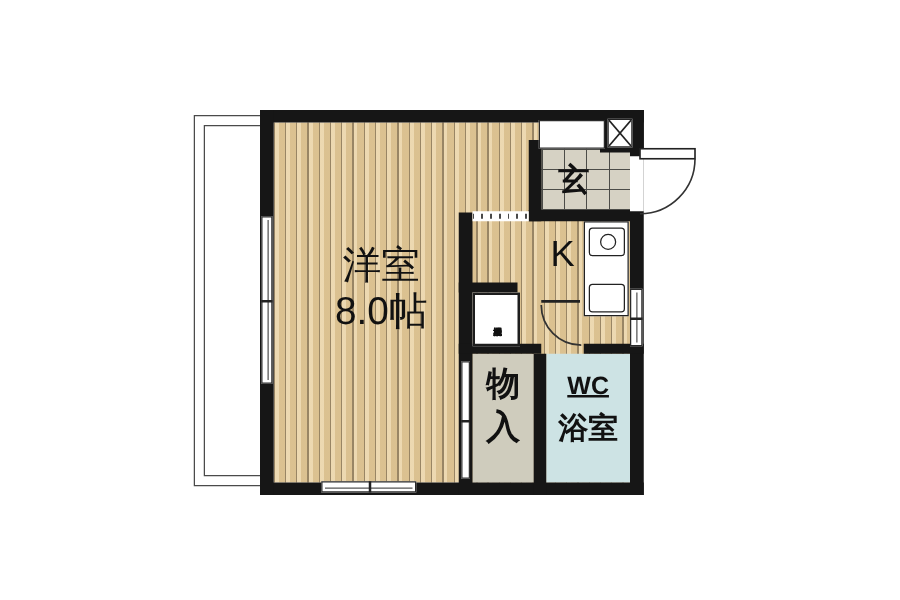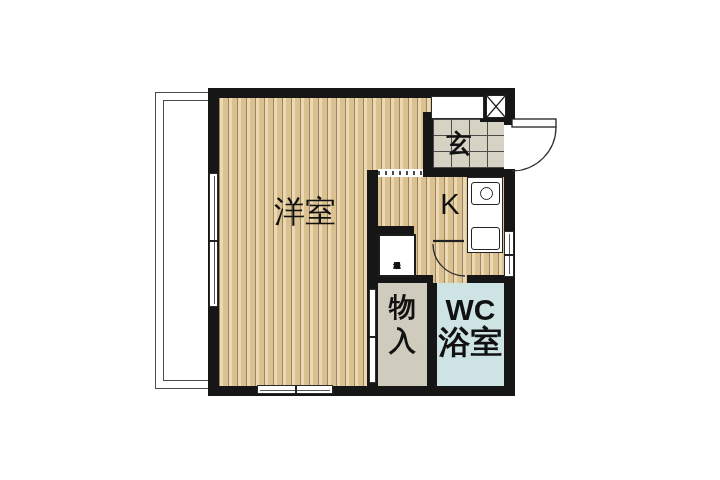--- a/index.html
+++ b/index.html
@@ -61,22 +61,22 @@
     background-image:repeating-linear-gradient(90deg,#4a4a4a 0 1.5px,transparent 1.5px 7px);
     background-size:100% 4px;background-repeat:no-repeat;background-position:0 2px;}
   .closet-door{left:369px;top:289px;width:7px;height:94px;background:#fff;border:1px solid #333;box-sizing:border-box;}
   
   .lbl{position:absolute;text-align:center;font-weight:400;color:#111;}
   .lbl-living{left:223px;top:193px;width:164px;font-size:31px;line-height:37px;}
   .lbl-k{left:428px;top:189px;width:44px;font-size:29px;line-height:30px;}
   .lbl-genkan{left:433px;top:127px;width:52px;font-size:25px;font-weight:700;}
   .lbl-closet{left:378px;top:290px;width:49px;font-size:27px;line-height:34px;font-weight:700;}
   .lbl-bath{left:437px;top:293px;width:67px;line-height:33px;font-weight:700;}
-  .lbl-bath .l1{font-size:30px;}
-  .lbl-bath .l2{font-size:32px;}
+  .lbl-bath .l1{font-size:20px;text-decoration:underline;}
+  .lbl-bath .l2{font-size:24px;}
   svg.overlay{position:absolute;left:0;top:0;pointer-events:none;}
 </style>
 </head>
 <body>
 
 <div id="stage">
 
   <div class="abs balcony-outer"></div>
   <div class="abs balcony-inner"></div>
 
@@ -136,20 +136,21 @@
 
   <svg class="overlay" width="720" height="480" viewBox="0 0 720 480">
     <rect x="512" y="119" width="44" height="8" fill="#ffffff" stroke="#222" stroke-width="1.3"></rect>
     <path d="M556,127 A44 44 0 0 1 512,171" fill="none" stroke="#333" stroke-width="1.3"></path>
     <path d="M433,241 H464" fill="none" stroke="#222" stroke-width="2.2"></path>
     <path d="M433,244 A32 32 0 0 0 465,276" fill="none" stroke="#333" stroke-width="1.4"></path>
   </svg>
 
   <div class="lbl lbl-living">
     <div>洋室</div>
+    <div>8.0帖</div>
   </div>
   <div class="lbl lbl-k">K</div>
   <div class="lbl lbl-genkan">玄</div>
   <div class="lbl lbl-closet">
     <div>物</div>
     <div>入</div>
   </div>
   <div class="lbl lbl-bath">
     <div class="l1">WC</div>
     <div class="l2">浴室</div>

